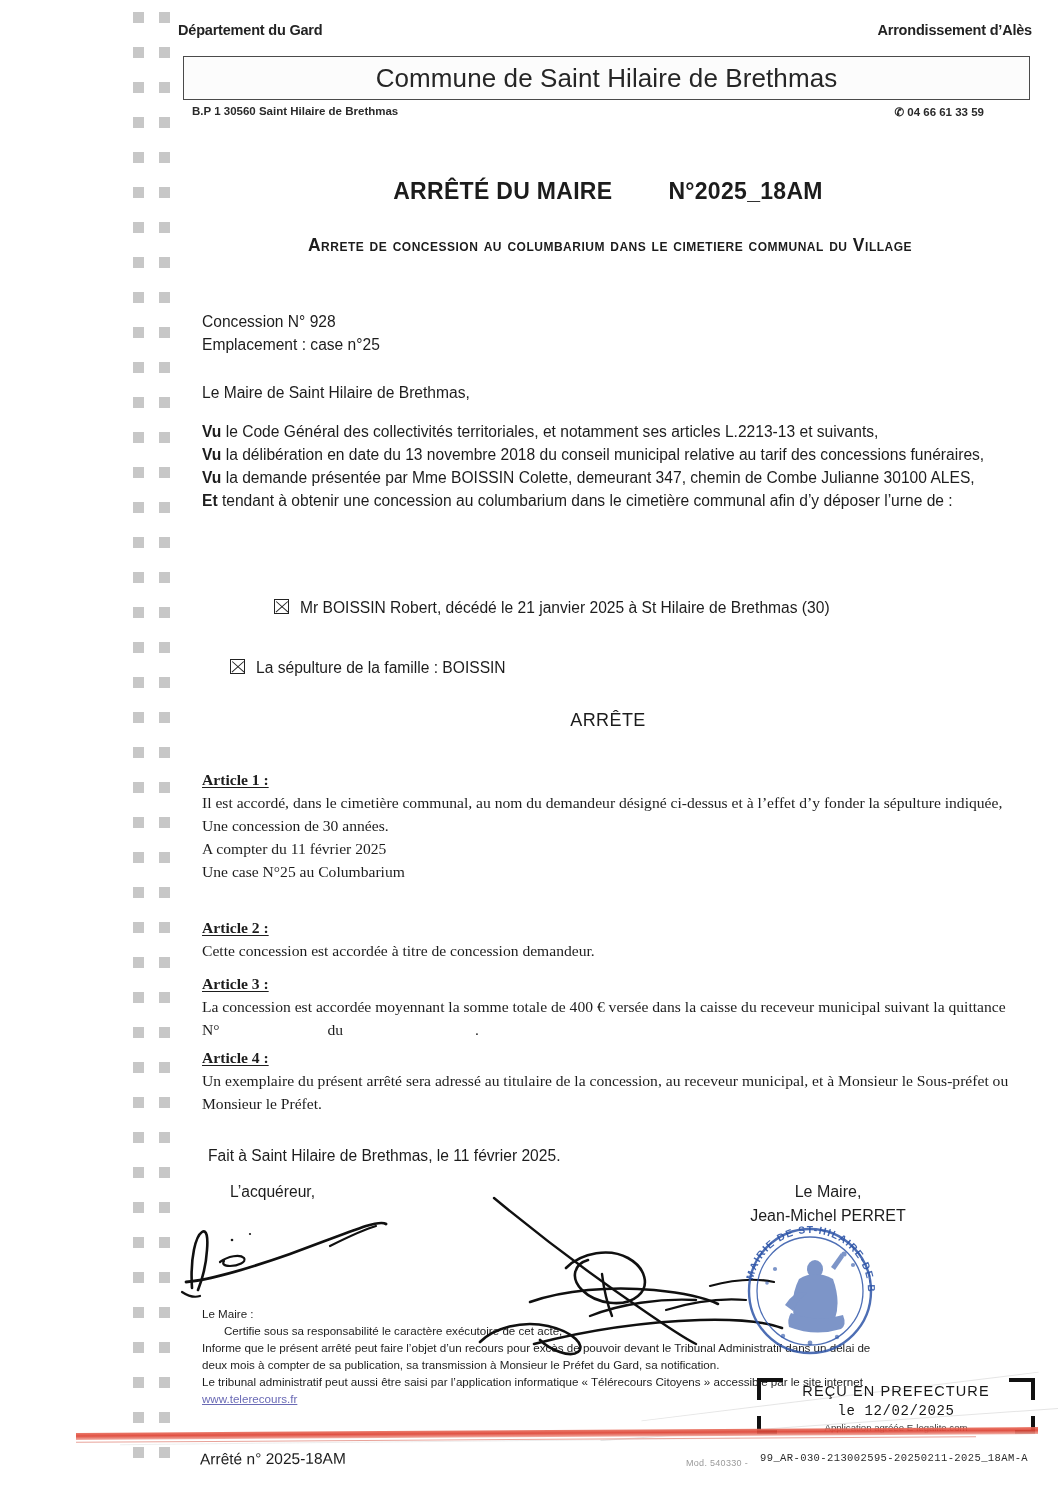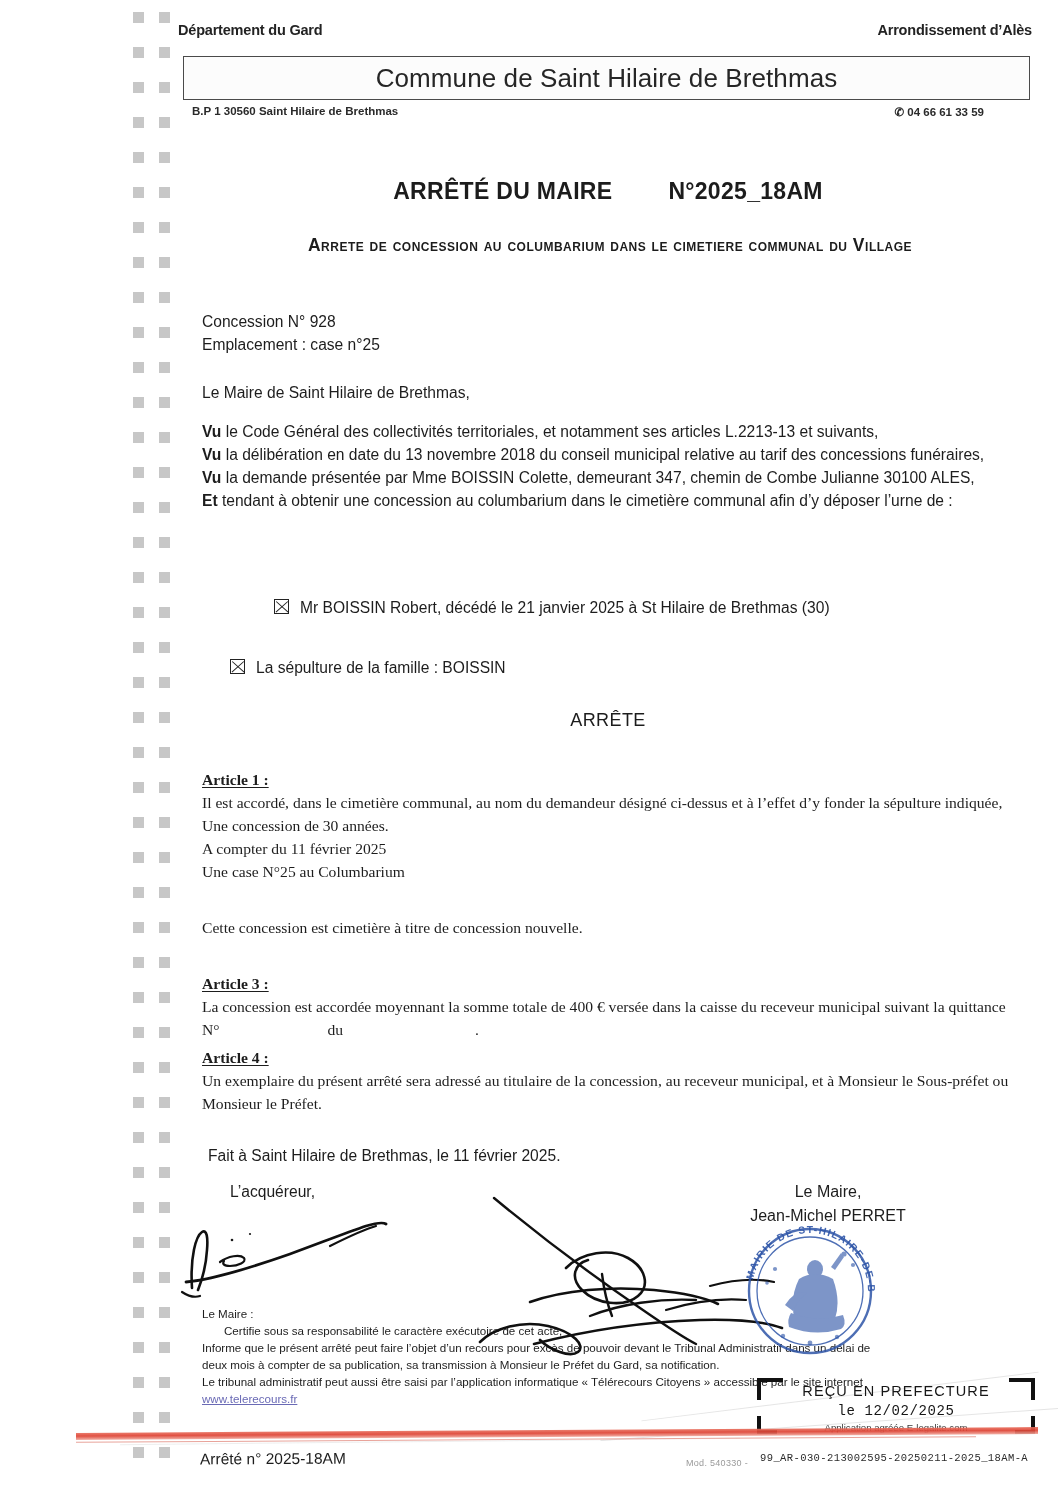--- a/index.html
+++ b/index.html
@@ -472,21 +472,22 @@
 
     <div class="art-block a1">
       <p class="art-h">Article 1 :</p>
       <p>Il est accordé, dans le cimetière communal, au nom du demandeur désigné ci-dessus et à l’effet d’y fonder la sépulture indiquée,</p>
       <p>Une concession de 30 années.</p>
       <p>A compter du 11 février 2025</p>
       <p>Une case N°25 au Columbarium</p>
     </div>
 
     <div class="art-block a2">
-      <p>Cette concession est cimetière à titre de concession nouvelle.</p>
+      <p class="art-h">Article 2 :</p>
+      <p>Cette concession est accordée à titre de concession demandeur.</p>
     </div>
 
     <div class="art-block a3">
       <p class="art-h">Article 3 :</p>
       <p><span>La concession est accordée moyennant la somme totale de 400 € versée dans la caisse du receveur municipal suivant la quittance N°</span><span class="gap-sm"></span><span>du</span><span class="gap-lg"></span><span>.</span></p>
     </div>
 
     <div class="art-block a4">
       <p class="art-h">Article 4 :</p>
       <p>Un exemplaire du présent arrêté sera adressé au titulaire de la concession, au receveur municipal, et à Monsieur le Sous-préfet ou Monsieur le Préfet.</p>

